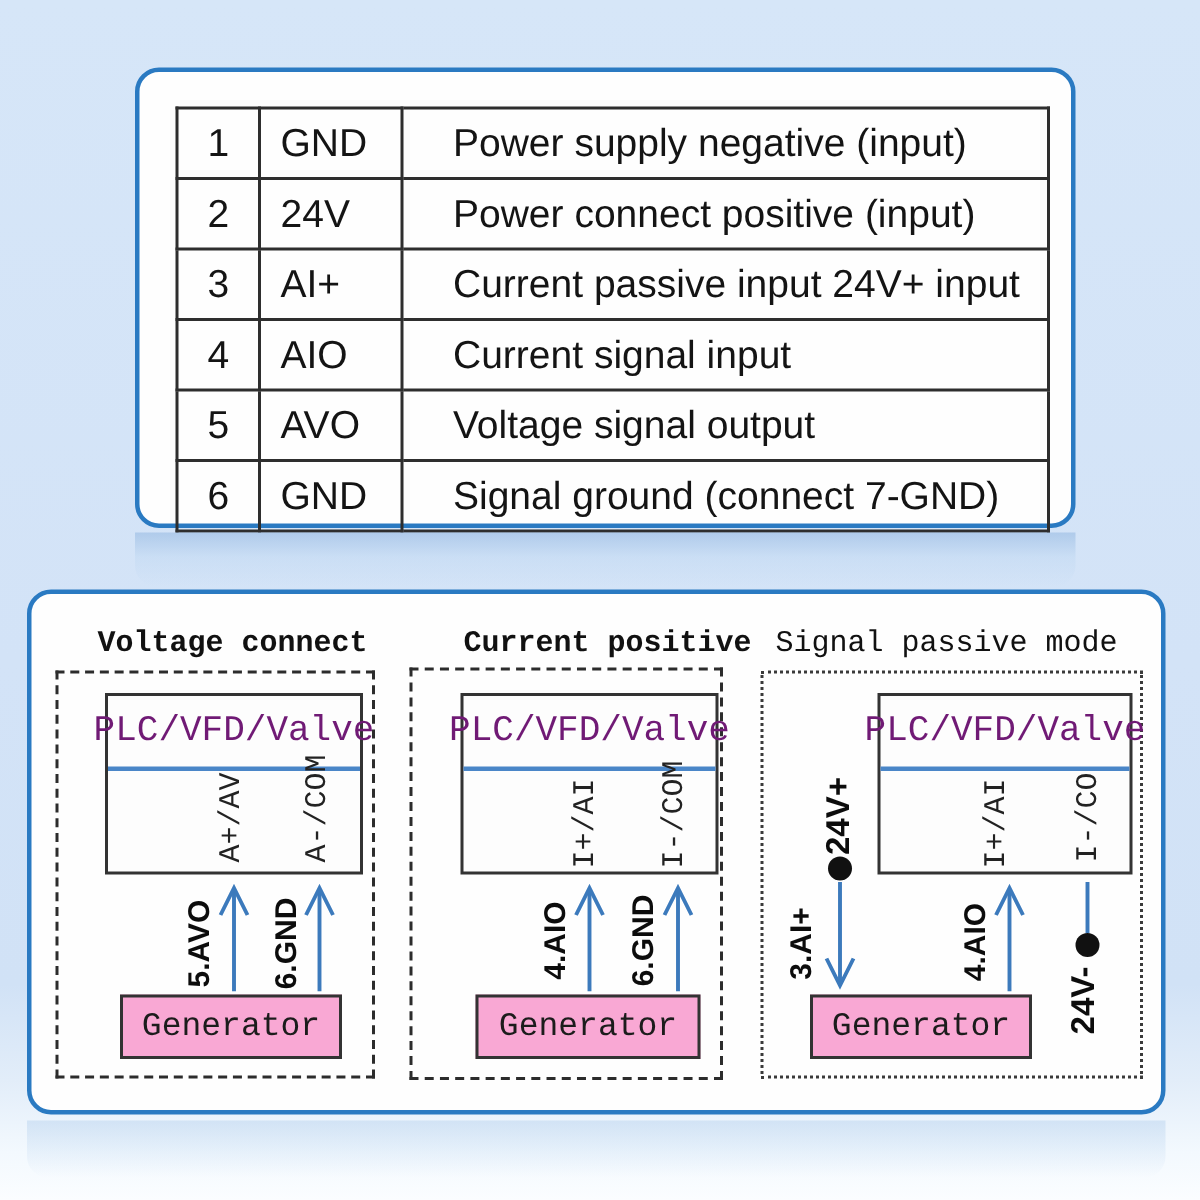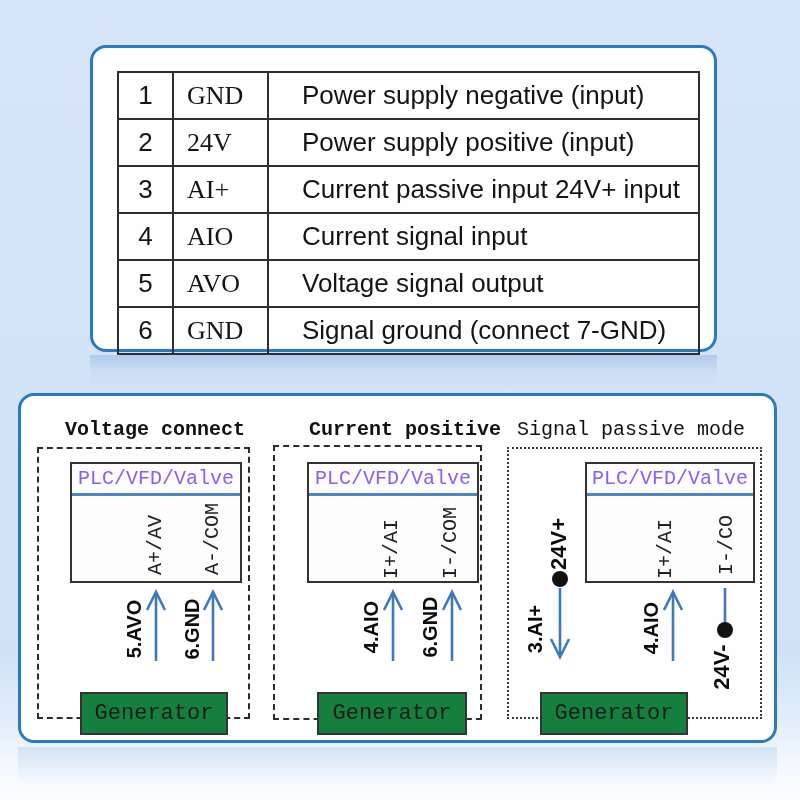--- a/index.html
+++ b/index.html
@@ -21,43 +21,43 @@
   #refl-bottom{left:18px;top:747px;width:759px;height:38px;border-radius:0 0 14px 14px;
     background:linear-gradient(180deg,rgba(168,200,234,.38) 0%,rgba(225,238,250,0) 100%);}
   
   #pin-table{position:absolute;left:24px;top:23px;border-collapse:collapse;table-layout:fixed;}
   #pin-table td{
     border:2px solid #2e2e2e;height:43px;font-size:26px;color:#141414;
     white-space:nowrap;overflow:hidden;
   }
   #pin-table col.c1{width:55px;} #pin-table col.c2{width:95px;} #pin-table col.c3{width:431px;}
   td.cell-pin{text-align:center;}
-  td.cell-name{padding-left:13px;font-family:Liberation Serif, serif;}
+  td.cell-name{padding-left:13px;}
   td.cell-desc{padding-left:33px;}
   
   .diagram-title{
     position:absolute;top:22px;transform:translateX(-50%);
     font-family:"Liberation Mono",monospace;font-size:20px;color:#111;white-space:nowrap;
   }
   .bold-title{font-weight:bold;margin-left:16px;}
   .wire-zone{position:absolute;box-sizing:border-box;background:transparent;}
   .zone-dashed{border:2px dashed #2c2c2c;}
   .zone-dotted{border:2px dotted #3a3a3a;}
   .plc-box{
     position:absolute;box-sizing:border-box;border:2px solid #333;background:#fdfdfd;
   }
   .plc-header{
-    height:32px;box-sizing:border-box;border-bottom:3px solid #4a86c8;
+    height:50px;box-sizing:border-box;border-bottom:3px solid #4a86c8;
     display:flex;align-items:center;justify-content:center;
-    font-family:"Liberation Mono",monospace;font-size:20px;color:#8b5cf6;white-space:nowrap;
+    font-family:"Liberation Mono",monospace;font-size:24px;color:#701a75;white-space:nowrap;
   }
   .gen-box{
-    position:absolute;box-sizing:border-box;border:2px solid #333;background:#15803d;
+    position:absolute;box-sizing:border-box;border:2px solid #333;background:#f9a8d4;
     display:flex;align-items:center;justify-content:center;
-    font-family:"Liberation Mono",monospace;font-size:22px;color:#1c1c1c;margin-top:29px;
+    font-family:"Liberation Mono",monospace;font-size:22px;color:#1c1c1c;
   }
   .pin-label{
     position:absolute;transform:translate(-50%,-50%) rotate(-90deg);white-space:nowrap;
     font-family:"Liberation Mono",monospace;font-size:20px;color:#222;
   }
   .wire-label{
     position:absolute;transform:translate(-50%,-50%) rotate(-90deg);white-space:nowrap;
     font-weight:bold;font-size:20px;color:#0c0c0c;
   }
   .supply-label{
@@ -79,21 +79,21 @@
       </colgroup>
     <tbody>
       <tr>
         <td class="cell-pin">1</td>
         <td class="cell-name">GND</td>
         <td class="cell-desc">Power supply negative (input)</td>
       </tr>
       <tr>
         <td class="cell-pin">2</td>
         <td class="cell-name">24V</td>
-        <td class="cell-desc">Power supply positive (input)</td>
+        <td class="cell-desc">Power connect positive (input)</td>
       </tr>
       <tr>
         <td class="cell-pin">3</td>
         <td class="cell-name">AI+</td>
         <td class="cell-desc">Current passive input 24V+ input</td>
       </tr>
       <tr>
         <td class="cell-pin">4</td>
         <td class="cell-name">AIO</td>
         <td class="cell-desc">Current signal input</td>

